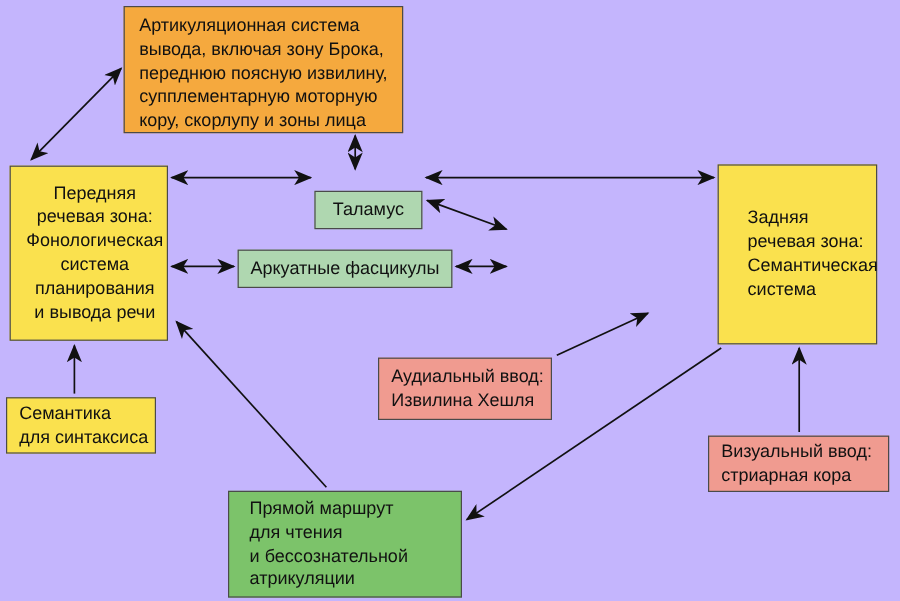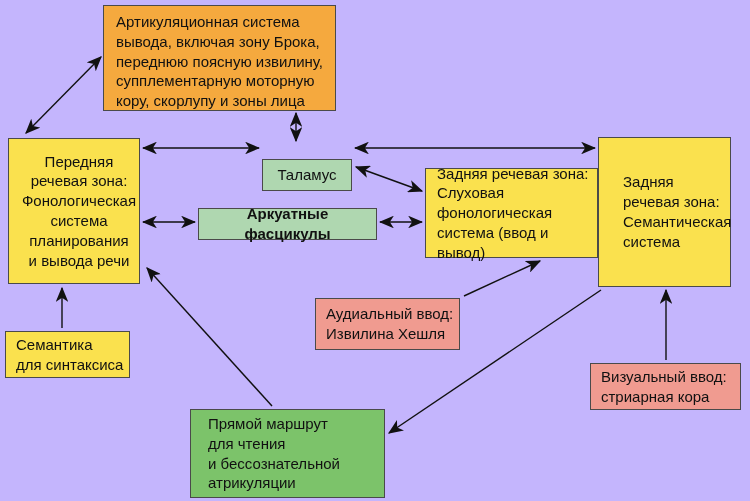--- a/index.html
+++ b/index.html
@@ -21,21 +21,21 @@
     line-height:1.32;
     white-space:pre-line;
     display:flex;
     align-items:center;
   }
   .node .lbl{display:block;width:100%;}
   
   .n-articulation{left:103px;top:5px;width:233px;height:106px;padding:6px 8px 6px 12px;align-items:flex-start;}
   .n-front{left:8px;top:138px;width:132px;height:146px;padding:4px 2px 4px 12px;}
   .n-thalamus{left:262px;top:143px;width:90px;height:32px;justify-content:center;text-align:center;padding:0 4px;margin-top:16px;}
-  .n-arcuate{left:198px;top:208px;width:179px;height:32px;justify-content:center;text-align:center;padding:0 4px;font-weight:bold;}
+  .n-arcuate{left:198px;top:208px;width:179px;height:32px;justify-content:center;text-align:center;padding:0 4px;}
   .n-posterior-phono{left:425px;top:168px;width:173px;height:90px;padding:4px 4px 4px 11px;}
   .n-posterior-sem{left:598px;top:137px;width:133px;height:150px;padding:4px 4px 4px 24px;align-items:center;}
   .n-auditory{left:315px;top:298px;width:145px;height:52px;padding:2px 4px 2px 10px;}
   .n-visual{left:590px;top:363px;width:151px;height:47px;padding:2px 4px 2px 10px;}
   .n-syntax-sem{left:5px;top:331px;width:125px;height:47px;padding:2px 4px 2px 10px;}
   .n-direct-route{left:190px;top:409px;width:195px;height:89px;padding:4px 4px 4px 17px;}
 </style>
 </head>
 <body>
 
@@ -81,26 +81,20 @@
   </div>
 
   <div class="node n-thalamus" style="background: rgb(175, 215, 176);">
     <span class="lbl">Таламус</span>
   </div>
 
   <div class="node n-arcuate" style="background: rgb(175, 215, 176);">
     <span class="lbl">Аркуатные фасцикулы</span>
   </div>
 
-  <div class="node n-posterior-phono" style="background: rgb(250, 225, 78);">
-    <span class="lbl">Задняя речевая зона:
-Слуховая
-фонологическая
-система (ввод и вывод)</span>
-  </div>
 
   <div class="node n-posterior-sem" style="background: rgb(250, 225, 78);">
     <span class="lbl">Задняя
 речевая зона:
 Семантическая
 система</span>
   </div>
 
   <div class="node n-auditory" style="background: rgb(240, 155, 144); align-items: center;">
     <span class="lbl">Аудиальный ввод:

